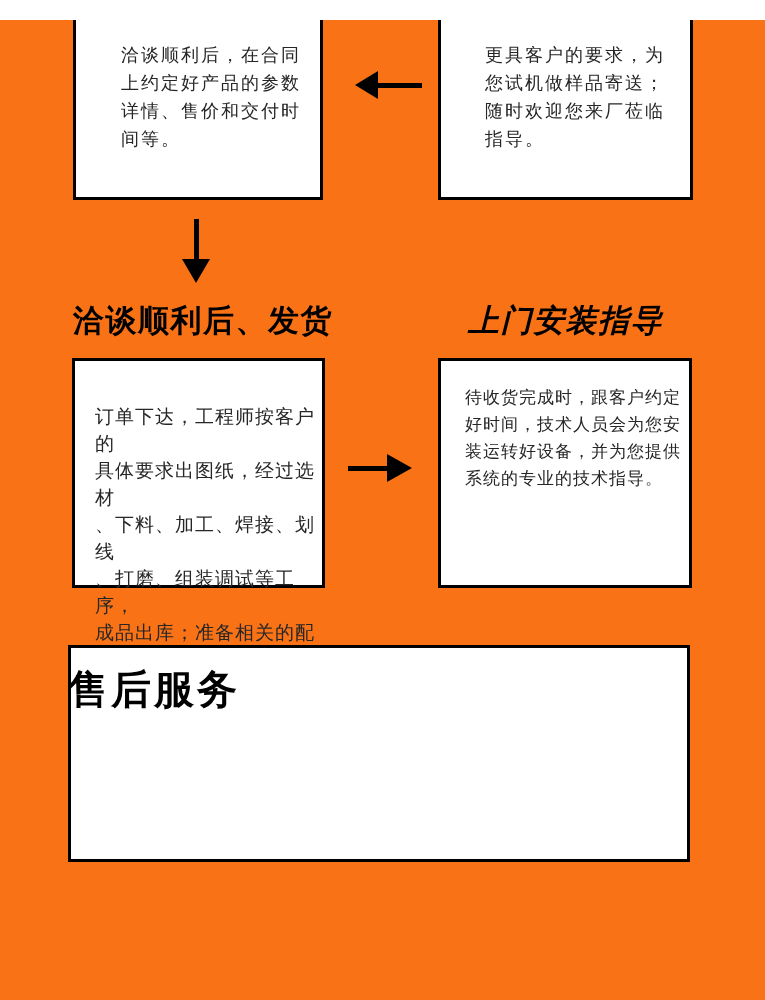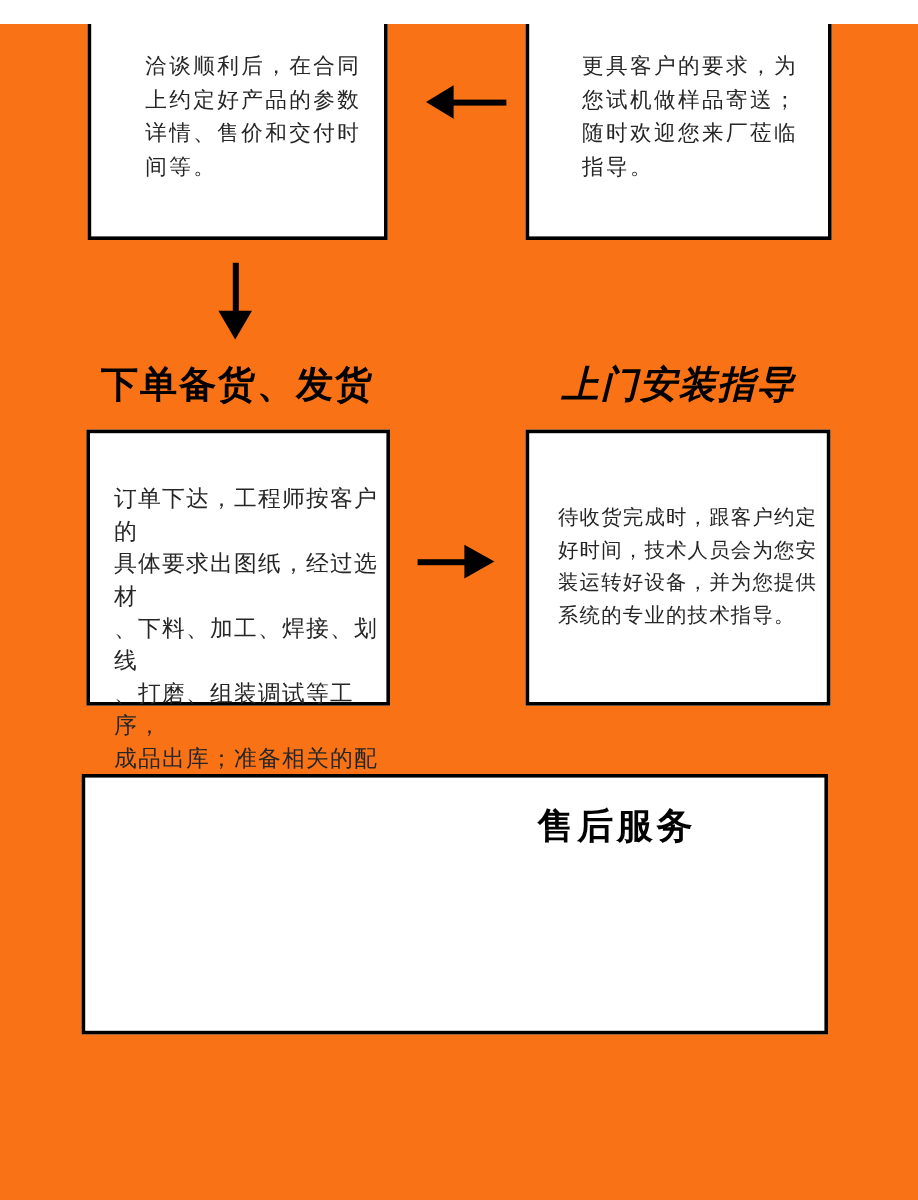--- a/index.html
+++ b/index.html
@@ -51,22 +51,22 @@
   }
   .box-mid-left .box-text {
     padding: 42px 4px 0 20px;
     font-size: 19px; line-height: 27px; letter-spacing: 1px;
   }
   .box-mid-right {
     left: 438px; top: 338px;
     width: 248px; height: 224px;
   }
   .box-mid-right .box-text {
-    padding: 57px 4px 0 24px;
-    font-size: 17px; line-height: 27px; letter-spacing: 1px;
+    padding: 24px 4px 0 24px;
+    font-size: 17px; line-height: 27px; letter-spacing: 1px; font-family: Liberation Mono, monospace;
   }
   
   .section-heading {
     position: absolute;
     top: 283px;
     font-size: 31px;
     line-height: 36px;
     font-weight: 700;
     color: #000000;
     text-align: center;
@@ -77,22 +77,22 @@
   .heading-right { left: 438px; width: 255px; font-style: italic; }
   
   .box-bottom {
     left: 68px; top: 625px;
     width: 616px; height: 211px;
   }
   .bottom-title {
     position: absolute;
     left: 68px; top: 651px;
     width: 512px;
-    text-align: right;
-    font-size: 30px;
+    text-align: left;
+    font-size: 40px;
     line-height: 36px;
     font-weight: 700;
     letter-spacing: 3px;
     color: #000000;
   }
   .bottom-text {
     position: absolute;
     left: 95px; top: 725px;
     width: 585px;
     font-size: 17px;
@@ -144,21 +144,21 @@
 随时欢迎您来厂莅临
 指导。</p>
   </div>
 
   <div class="arrow-part shaft arrow-left-shaft"></div>
   <div class="arrow-part arrow-left-head"></div>
 
   <div class="arrow-part shaft arrow-down-shaft"></div>
   <div class="arrow-part arrow-down-head"></div>
 
-  <div class="section-heading heading-left">下单备货、发货</div>
+  <div class="section-heading heading-left">洽谈顺利后、发货</div>
   <div class="section-heading heading-right">上门安装指导</div>
 
   <div class="box box-mid-left">
     <p class="box-text">订单下达，工程师按客户的
 具体要求出图纸，经过选材
 、下料、加工、焊接、划线
 、打磨、组装调试等工序，
 成品出库；准备相关的配件
 和说明书，打包发货。</p>
   </div>

